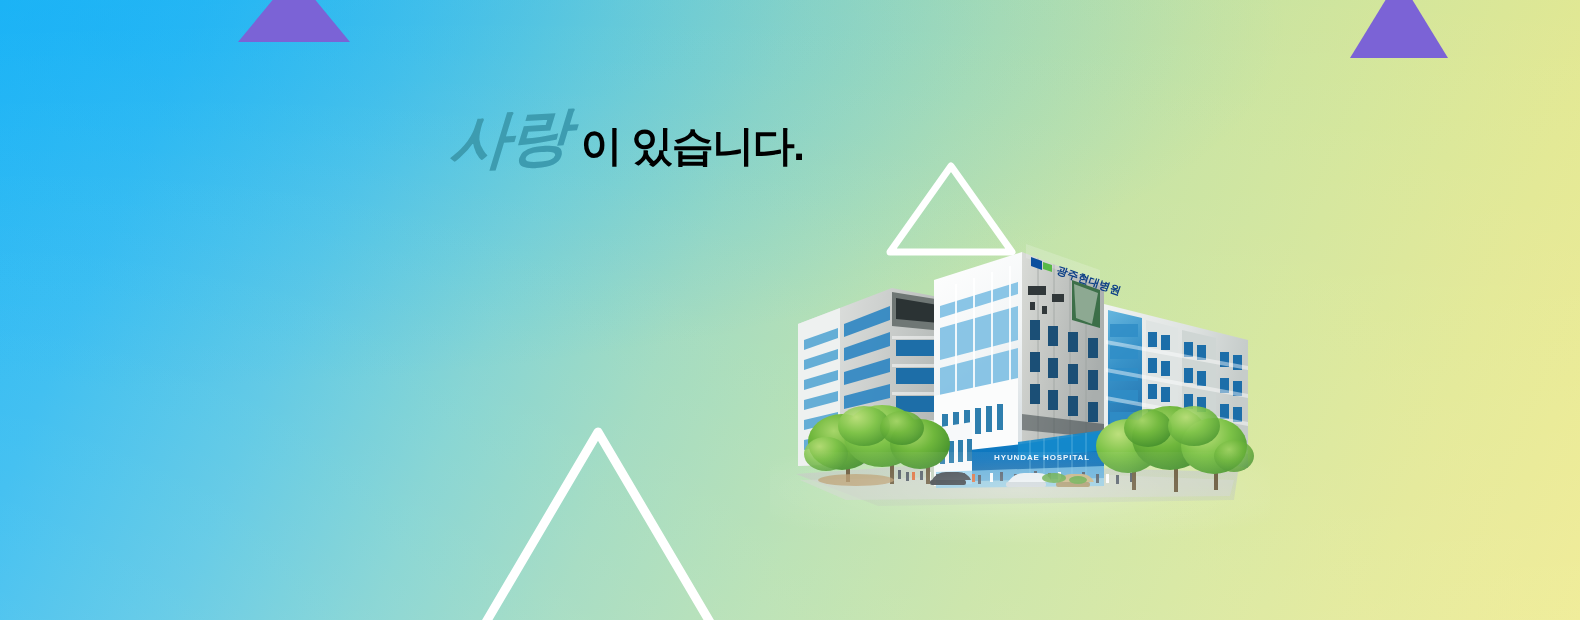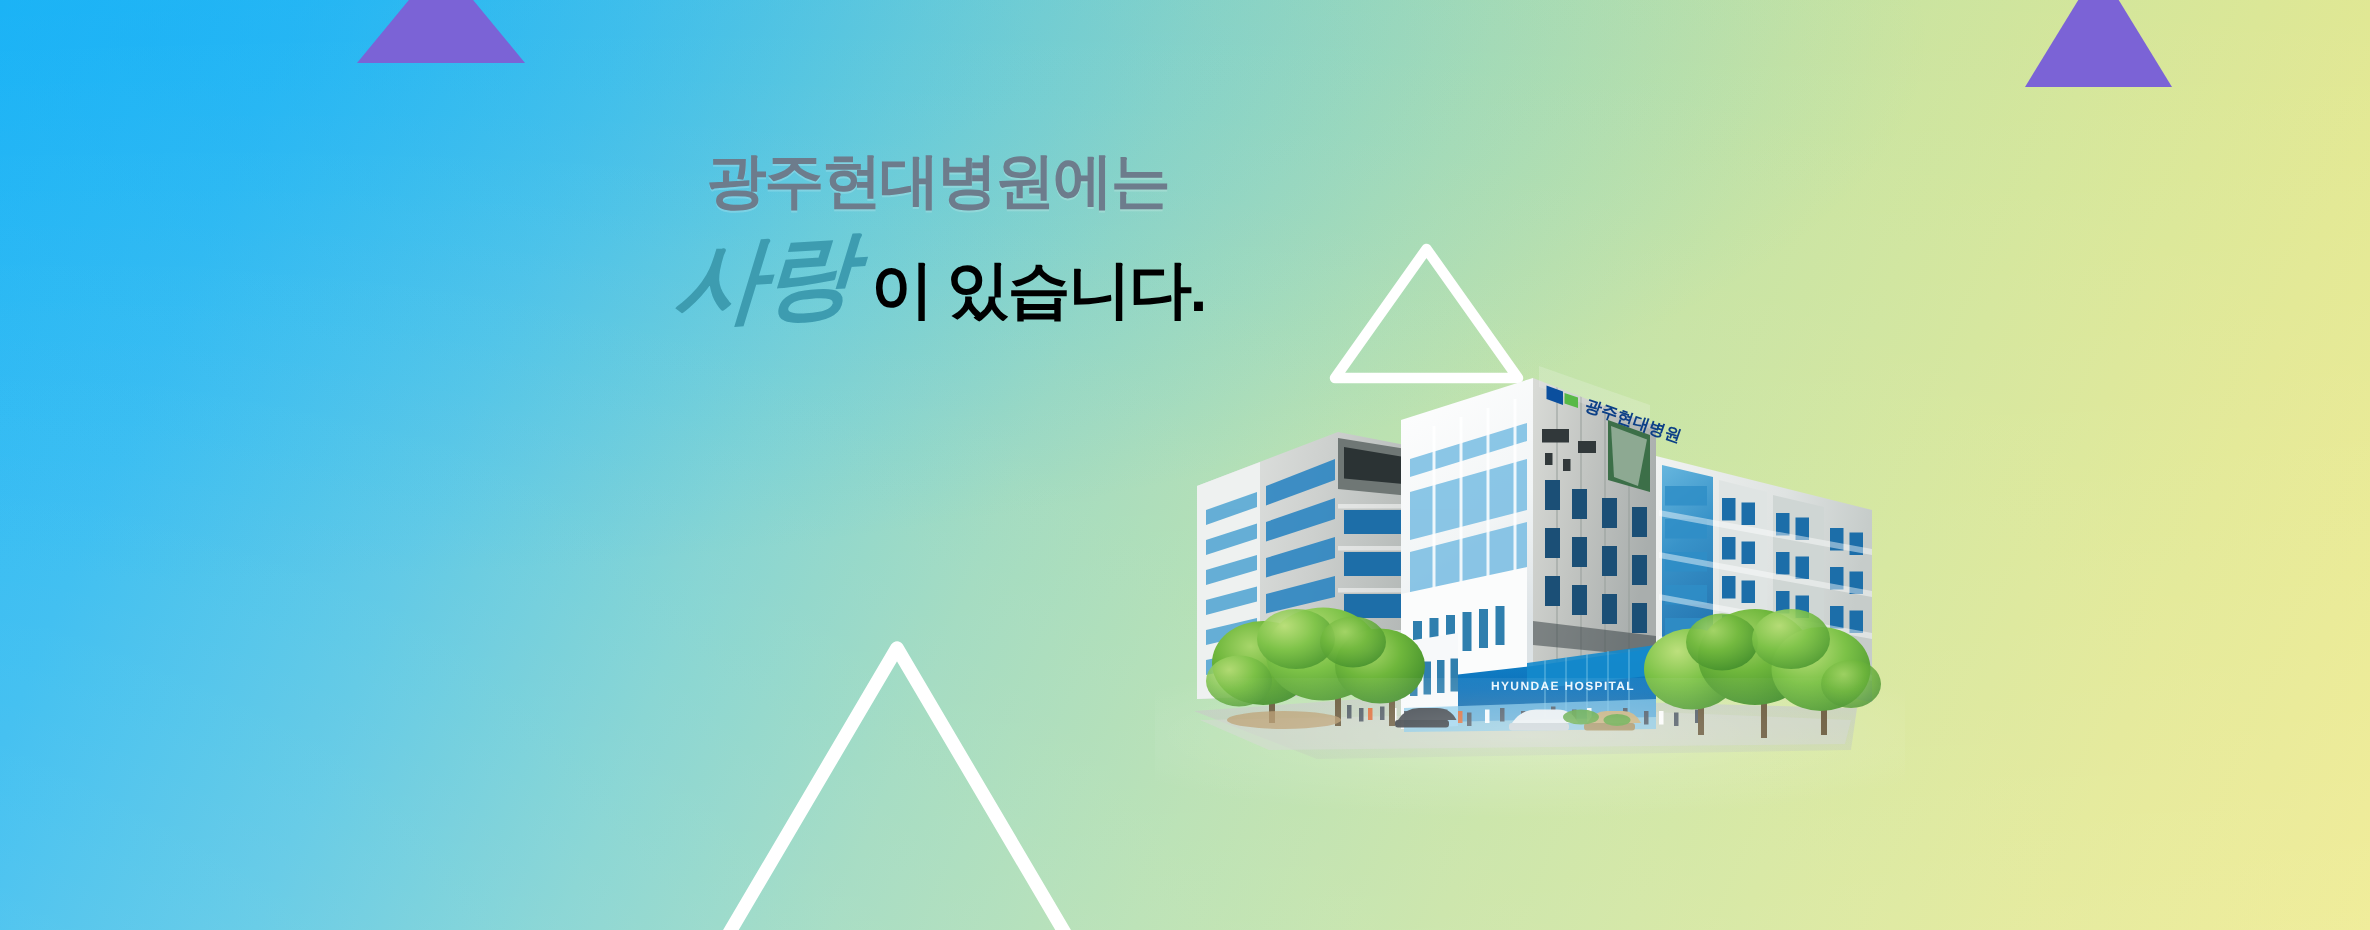--- a/index.html
+++ b/index.html
@@ -162,21 +162,20 @@
     </svg>
   </div>
 
   <div class="tri tri-outline-big">
     <svg width="340" height="300" viewBox="0 0 340 300">
       <polygon points="168,8 340,300 -4,300" fill="none" stroke="#ffffff" stroke-width="9" stroke-linejoin="round"></polygon>
     </svg>
   </div>
 
   <div class="copy">
-    <div class="copy-line1">광주현대병원에는</div>
     <div class="copy-line2">
       <span class="copy-script">사랑</span>
       <span class="copy-tail">이 있습니다.</span>
     </div>
   </div>
 
   <div class="photo">
     <svg width="468" height="300" viewBox="0 0 468 300" shape-rendering="geometricPrecision">
       <defs>
         <linearGradient id="gConcrete" x1="0" y1="0" x2="1" y2="0.4">

